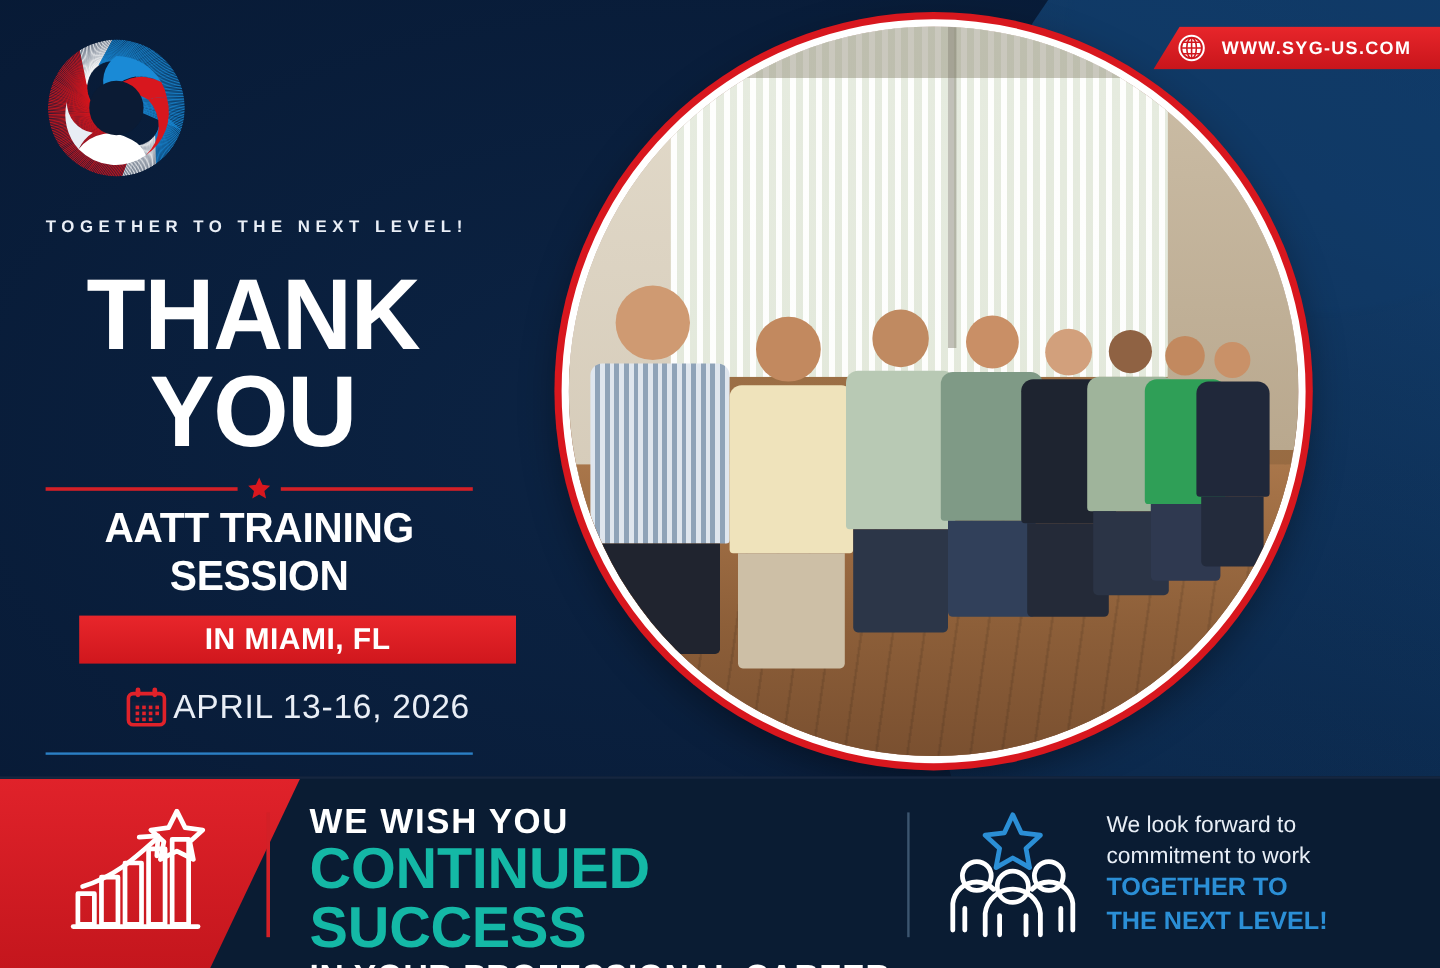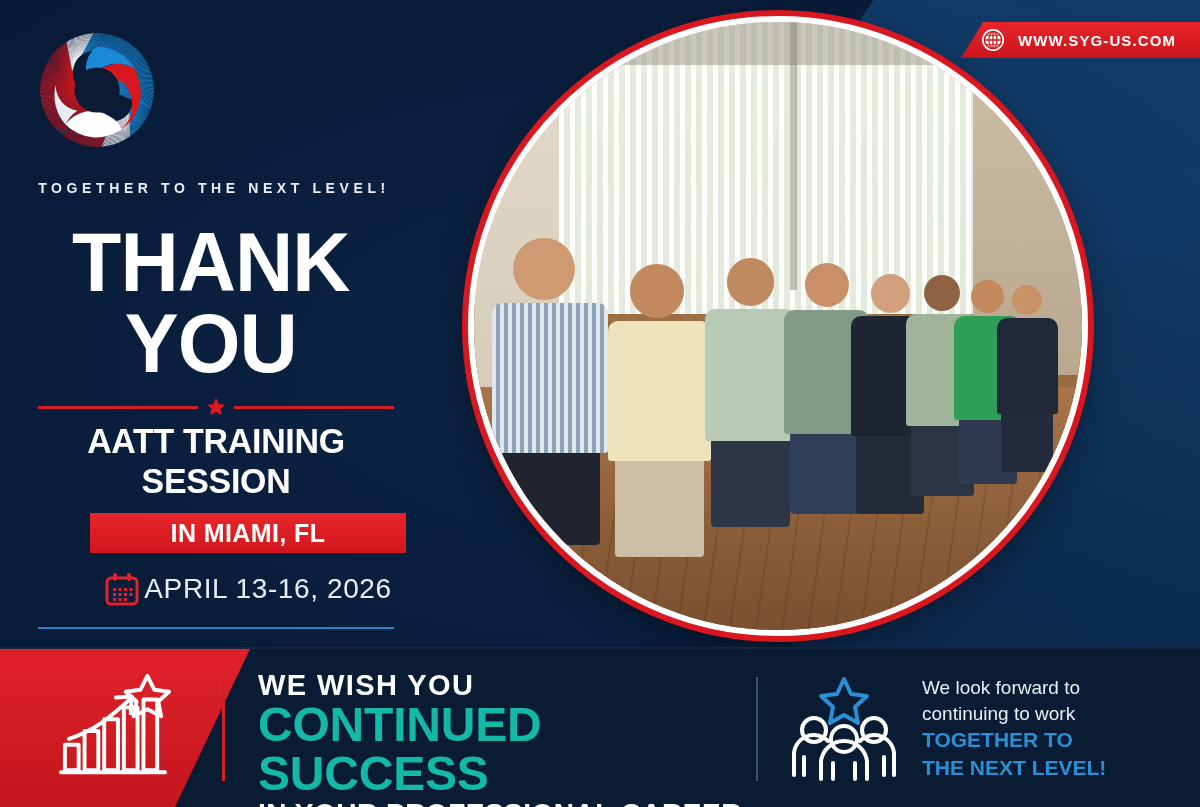--- a/index.html
+++ b/index.html
@@ -91,21 +91,21 @@
   .forattending{
     margin-top:16px; width:356px; text-align:center;
     color:#e7edf5; font-size:27px; letter-spacing:.2px;
   }
   .session{
     margin-top:4px; width:356px; text-align:center;
     color:#fff; font-size:35px; font-weight:bold; letter-spacing:-.3px;
     transform:scaleX(.97); transform-origin:center;
   }
   .miami{
-    margin:12px auto 0; width:316px; height:40px;
+    margin:12px auto 0; width:364px; height:40px;
     background:linear-gradient(180deg,#e8262b 0%,#d0171d 100%);
     display:flex; align-items:center; justify-content:center;
     color:#fff; font-size:25px; font-weight:bold; letter-spacing:.4px;
   }
   .daterow{
     margin:18px auto 0; width:356px;
     display:flex; align-items:center; justify-content:center; gap:4px;
   }
   .cal{ width:36px;height:36px;flex:0 0 auto; }
   .datetext{ color:#e9eef6; font-size:28px; letter-spacing:.6px; }
@@ -650,17 +650,17 @@
       <line x1="96" y1="82" x2="96" y2="100"></line>
       <circle cx="56" cy="64" r="13"></circle>
       <path d="M33 104 V86 a23 23 0 0 1 23-20 a23 23 0 0 1 23 20 v18"></path>
       <line x1="45" y1="88" x2="45" y2="104"></line>
       <line x1="67" y1="88" x2="67" y2="104"></line>
     </g>
   </svg>
 
   <div class="look">
     <div class="p">We look forward to</div>
-    <div class="p">continuing to work</div>
+    <div class="p">commitment to work</div>
     <div class="b">TOGETHER TO</div>
     <div class="b">THE NEXT LEVEL!</div>
   </div>
 </div>
 
 </body></html>

